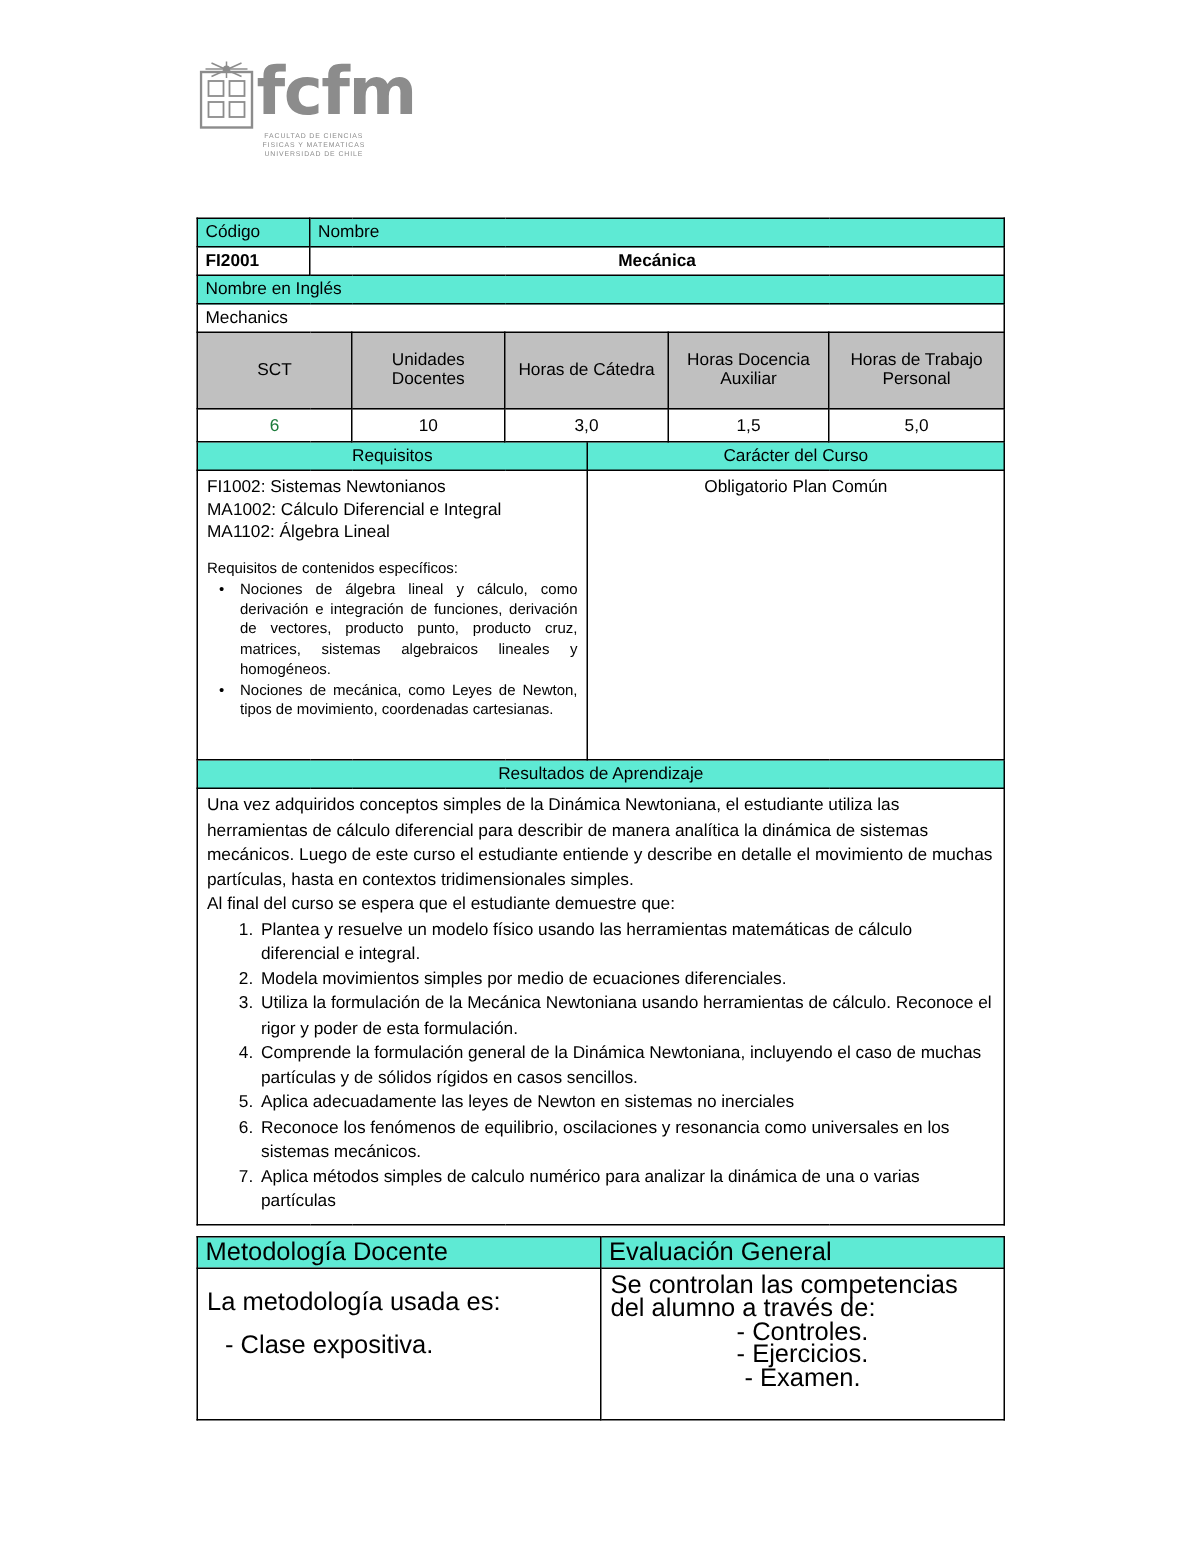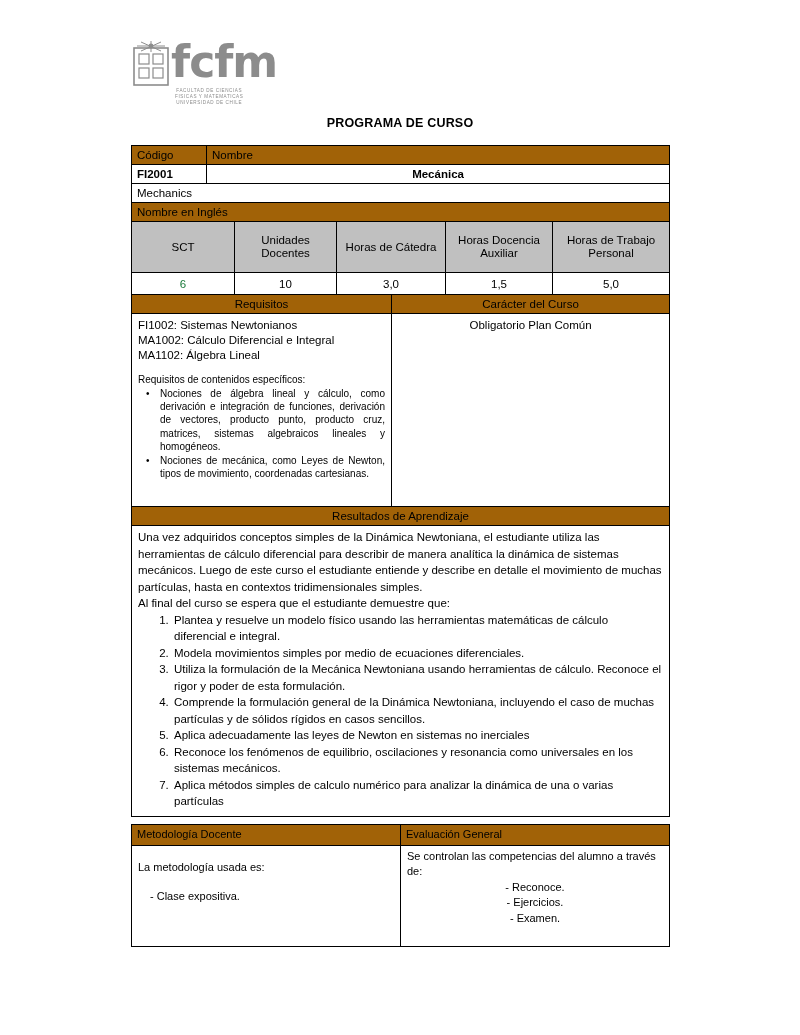--- a/index.html
+++ b/index.html
@@ -79,21 +79,21 @@
     table-layout: fixed;
   }
   table td {
     border: 1px solid #000000;
     vertical-align: top;
     padding: 2px 5px;
     font-size: 11.5px;
     line-height: 14px;
   }
   .gray {
-    background: #a16207;
+    background: #5eead4;
   }
   .center { text-align: center; }
   .bold { font-weight: bold; }
 
   #main-table {
     position: absolute;
     left: 131px;
     top: 145px;
     width: 538px;
   }
@@ -167,21 +167,21 @@
     padding-left: 2px;
   }
 
   #bottom-table {
     position: absolute;
     left: 131px;
     top: 824px;
     width: 538px;
   }
   #bottom-table td {
-    font-size: 11px;
+    font-size: 17px;
     line-height: 15.5px;
   }
   .metod-body { height: 72px; }
   .eval-center { text-align: center; }
 </style>
 </head>
 <body>
 
 <div class="page">
 
@@ -199,21 +199,20 @@
         <line x1="4" y1="6" x2="32" y2="6"></line>
       </g>
       <circle cx="18" cy="6" r="2.4" fill="#8c8c8c"></circle>
     </svg>
     <div class="logo-word">fcfm</div>
     <div class="logo-sub">FACULTAD DE CIENCIAS
 FISICAS Y MATEMATICAS
 UNIVERSIDAD DE CHILE</div>
   </div>
 
-  <div class="doc-title">PROGRAMA DE CURSO</div>
 
   <table id="main-table">
     <colgroup>
       <col style="width:75px">
       <col style="width:28px">
       <col style="width:102px">
       <col style="width:55px">
       <col style="width:54px">
       <col style="width:107px">
       <col style="width:117px">
@@ -223,24 +222,24 @@
         <tr>
       <td class="gray">Código</td>
       <td class="gray" colspan="6">Nombre</td>
     </tr>
     <tr class="tall-row">
       <td class="bold" style="vertical-align:middle">FI2001</td>
       <td colspan="6" class="center bold" style="vertical-align:middle">Mecánica</td>
     </tr>
 
     <tr>
+      <td class="gray" colspan="7">Nombre en Inglés</td>
+    </tr>
+    <tr>
       <td colspan="7">Mechanics</td>
-    </tr>
-    <tr>
-      <td class="gray" colspan="7">Nombre en Inglés</td>
     </tr>
 
     <tr style="height:46px">
       <td class="hdr-cell" colspan="2" style="height:46px">SCT</td>
       <td class="hdr-cell">Unidades Docentes</td>
       <td class="hdr-cell" colspan="2">Horas de Cátedra</td>
       <td class="hdr-cell">Horas Docencia Auxiliar</td>
       <td class="hdr-cell">Horas de Trabajo Personal</td>
     </tr>
     <tr style="height:22px">
@@ -305,21 +304,21 @@
       <td class="gray">Evaluación General</td>
     </tr>
     <tr>
       <td class="metod-body" style="padding:14px 6px">
         <div>La metodología usada es:</div>
         <div style="height:14px"></div>
         <div style="padding-left:12px">- Clase expositiva.</div>
       </td>
       <td style="padding:3px 6px">
         <div>Se controlan las competencias del alumno a través de:</div>
-        <div class="eval-center">- Reconoce.</div>
+        <div class="eval-center">- Controles.</div>
         <div class="eval-center">- Ejercicios.</div>
         <div class="eval-center">- Examen.</div>
       </td>
     </tr>
   </tbody>
     </table>
 
 </div>
 
 </body></html>

